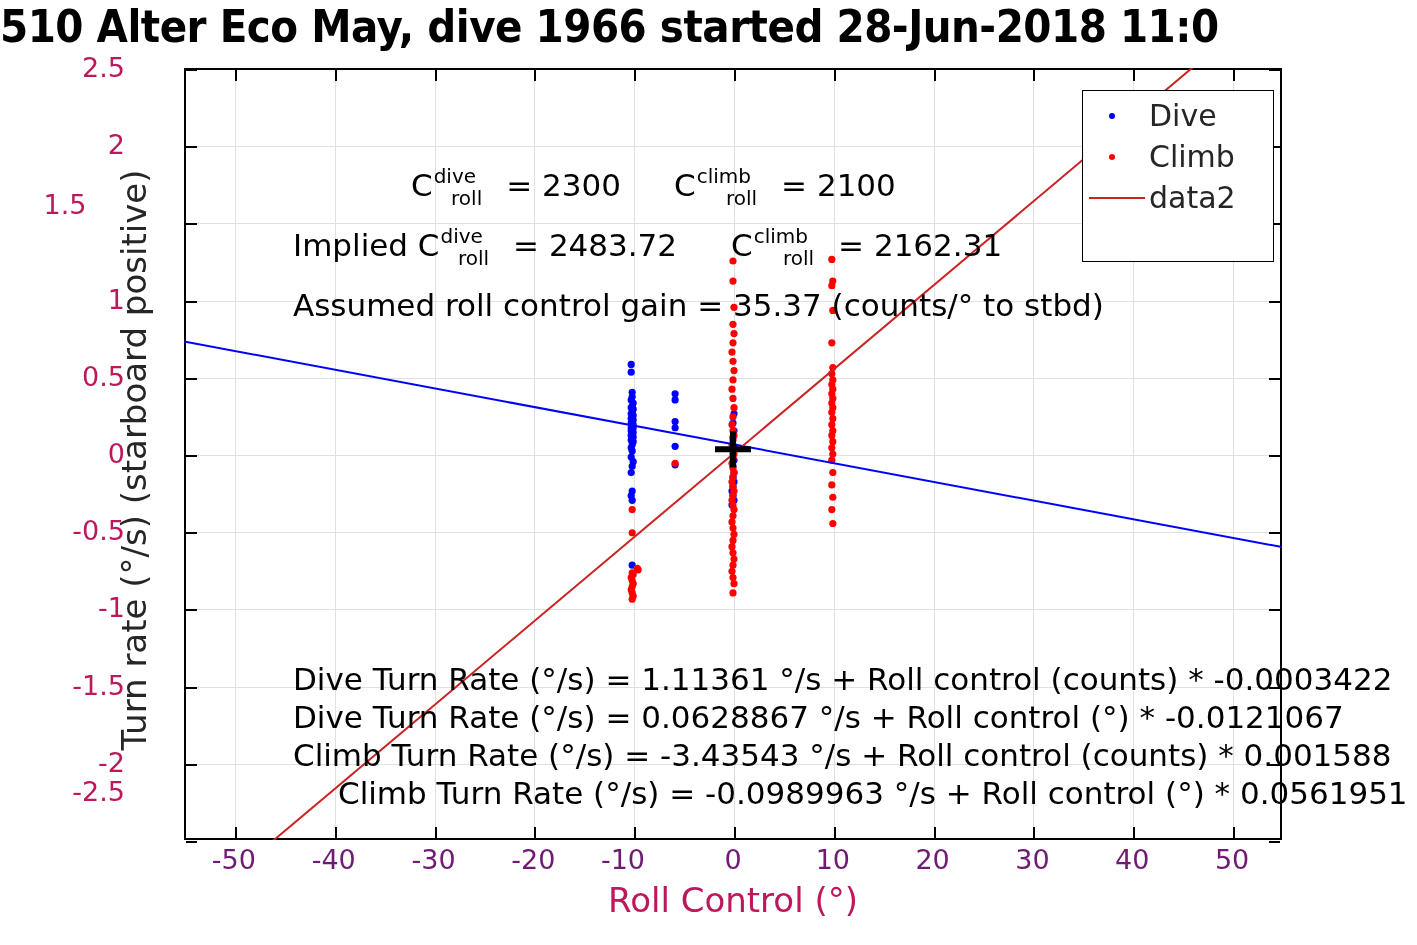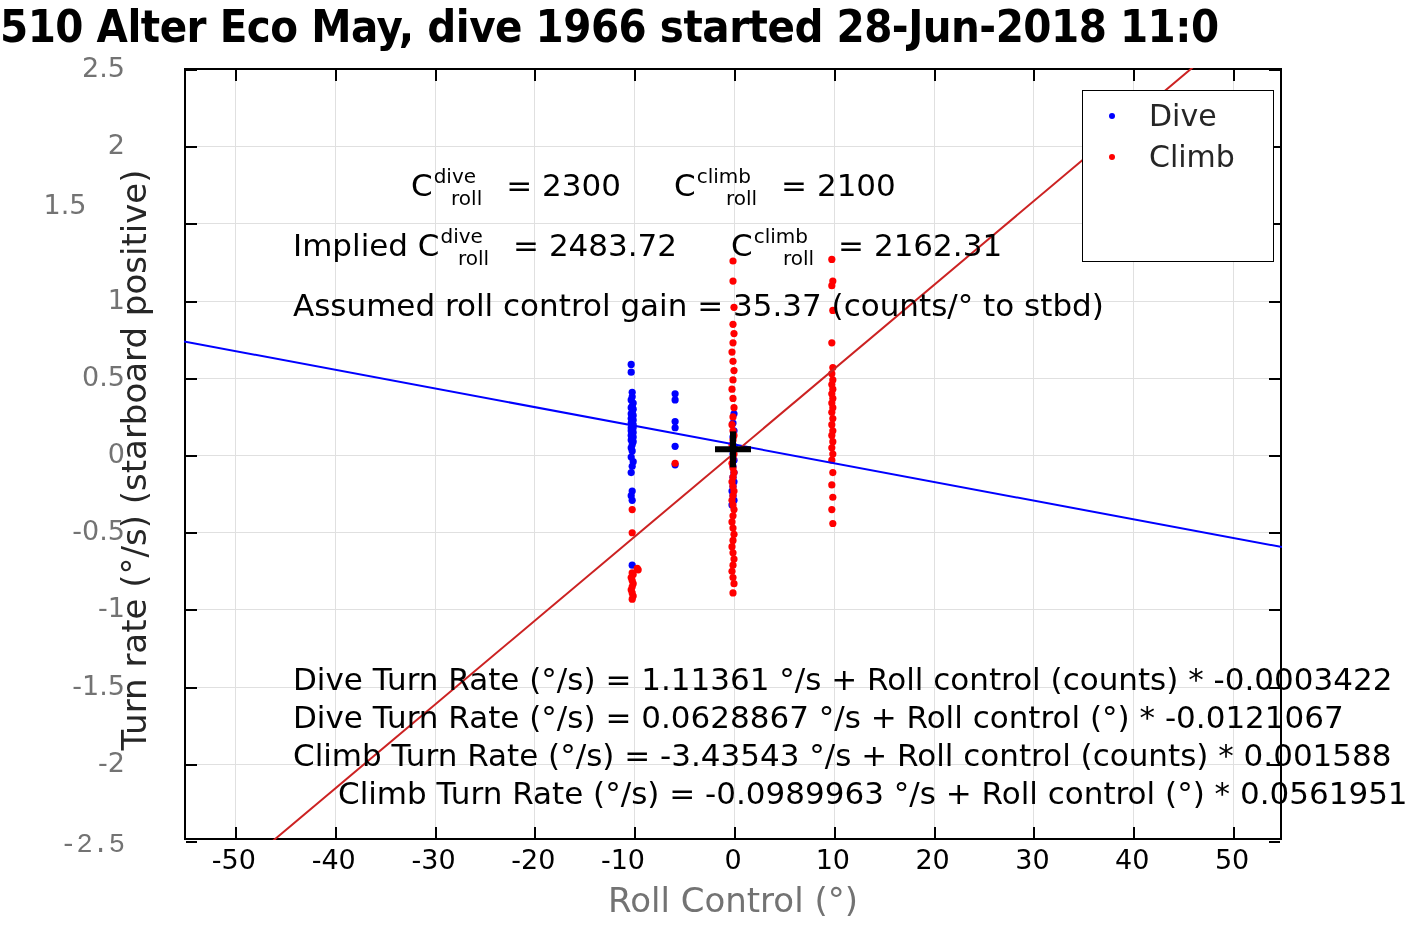--- a/index.html
+++ b/index.html
@@ -23,30 +23,30 @@
   .gridline-h{left:0;width:100%;height:1px;}
   .gridline-v{top:0;height:100%;width:1px;}
 
   .tick-y{position:absolute;left:0;width:11px;height:2px;background:#000;}
   .tick-y.right{left:auto;right:0;}
   .tick-x{position:absolute;bottom:0;width:2px;height:11px;background:#000;}
   .tick-x.top{bottom:auto;top:0;}
 
   .ylabel-tick{
     position:absolute;right:1292px;text-align:right;width:120px;
-    font-size:27px;line-height:27px;color:#737373;
+    font-size:27px;line-height:27px;color:#be185d;
   }
   .xlabel-tick{
     position:absolute;top:846px;text-align:center;width:90px;
-    font-size:27px;line-height:27px;color:#000000;
+    font-size:27px;line-height:27px;color:#701a75;
   }
 
   #x-axis-title{
     position:absolute;top:880px;left:184px;width:1098px;text-align:center;
-    font-size:34px;color:#737373;
+    font-size:34px;color:#be185d;
   }
   #y-axis-title{
     position:absolute;left:-251px;top:440px;width:770px;text-align:center;
     font-size:34px;color:#262626;
     transform:rotate(-90deg);transform-origin:center center;
   }
 
   
   #data-layer{position:absolute;left:184px;top:68px;width:1098px;height:772px;
               overflow:hidden;pointer-events:none;}
@@ -325,21 +325,21 @@
     <div class="ylabel-tick" style="top: 54px;">2.5</div>
     <div class="ylabel-tick" style="top: 131.2px;">2</div>
     <div class="ylabel-tick" style="top: 191px; text-align: center;">1.5</div>
     <div class="ylabel-tick" style="top: 285.6px;">1</div>
     <div class="ylabel-tick" style="top: 362.8px;">0.5</div>
     <div class="ylabel-tick" style="top: 440px;">0</div>
     <div class="ylabel-tick" style="top: 517.2px;">-0.5</div>
     <div class="ylabel-tick" style="top: 594.4px;">-1</div>
     <div class="ylabel-tick" style="top: 671.6px;">-1.5</div>
     <div class="ylabel-tick" style="top: 748.8px;">-2</div>
-    <div class="ylabel-tick" style="top: 832px; font-family: Liberation Mono, monospace;">-2.5</div>
+    <div class="ylabel-tick" style="top: 778px;">-2.5</div>
   </div>
 <div id="x-tick-labels">
     <div class="xlabel-tick" style="left: 188.909px;">-50</div>
     <div class="xlabel-tick" style="left: 288.727px;">-40</div>
     <div class="xlabel-tick" style="left: 388.545px;">-30</div>
     <div class="xlabel-tick" style="left: 488.364px;">-20</div>
     <div class="xlabel-tick" style="left: 578px;">-10</div>
     <div class="xlabel-tick" style="left: 688px;">0</div>
     <div class="xlabel-tick" style="left: 787.818px;">10</div>
     <div class="xlabel-tick" style="left: 887.636px;">20</div>
@@ -378,13 +378,19 @@
         <div class="legend-dot" style="background: rgb(0, 0, 255);"></div>
       </div>
       <div class="legend-text">Dive</div>
     </div>
     <div class="legend-row">
       <div class="legend-sample">
         <div class="legend-dot" style="background: rgb(255, 0, 0);"></div>
       </div>
       <div class="legend-text">Climb</div>
     </div>
+    <div class="legend-row">
+      <div class="legend-sample">
+        <div class="legend-line" style="background: rgb(204, 34, 34);"></div>
+      </div>
+      <div class="legend-text">data2</div>
+    </div>
   </div>
 
 </body></html>

